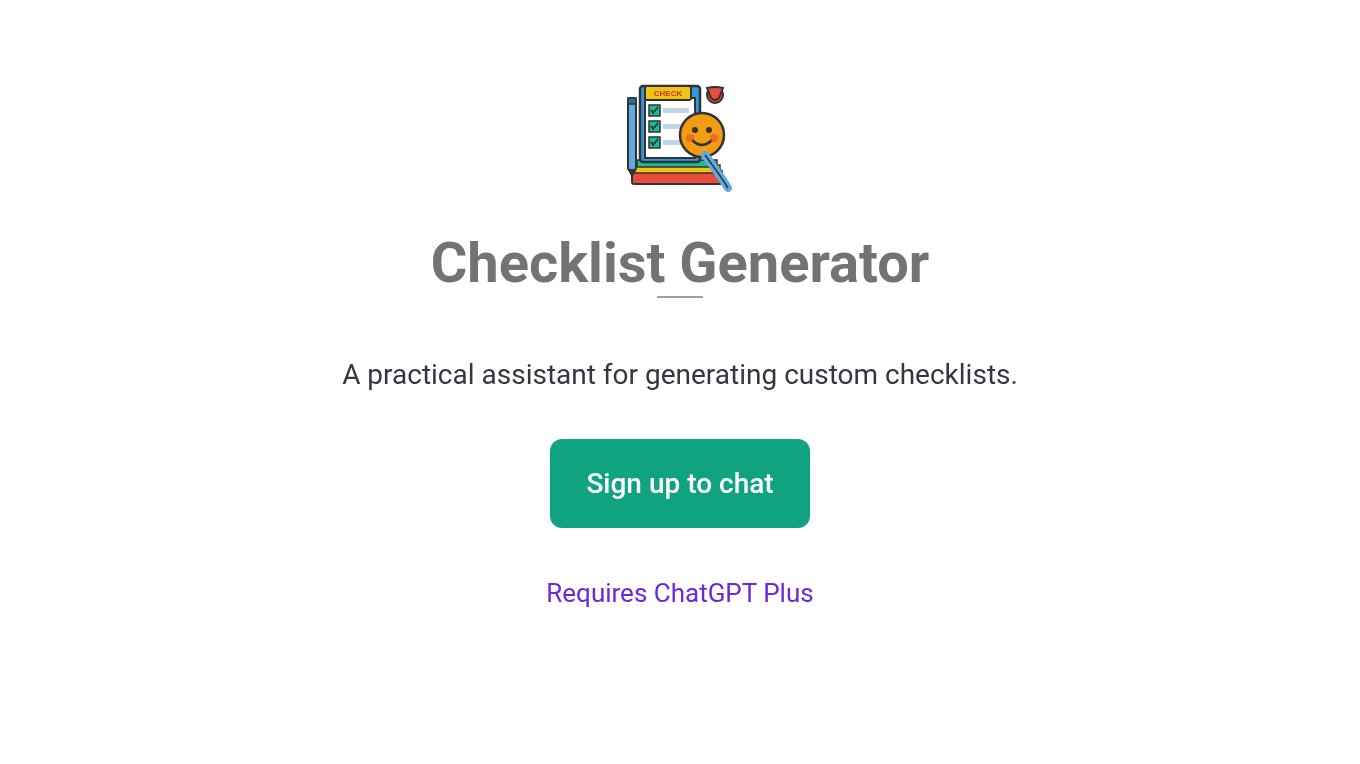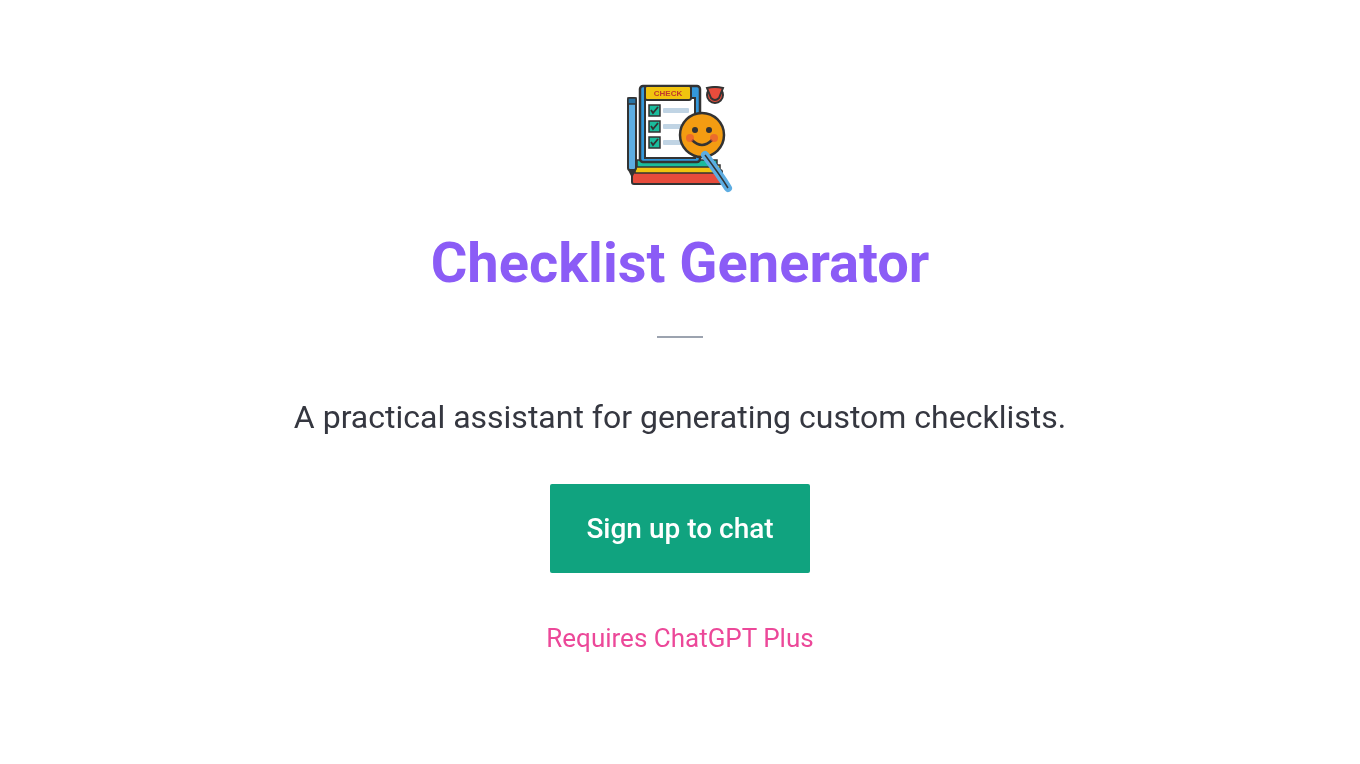--- a/index.html
+++ b/index.html
@@ -24,52 +24,51 @@
       position: relative;
       text-align: right;
     }
     .app-icon svg {
       width: 100%;
       height: 100%;
     }
     .title {
       font-size: 56px;
       font-weight: 700;
-      color: #8b5cf6;
-      margin-bottom: 40px;
+      color: #737373;
       text-align: center;
     }
     .divider {
       width: 46px;
       height: 2px;
       background: #9ca3af;
       margin-bottom: 60px;
     }
     .description {
-      font-size: 32px;
+      font-size: 28px;
       color: #353740;
       margin-bottom: 48px;
       text-align: right;
       font-weight: 400;
     }
     .signup-button {
       background: #10a37f;
       color: #ffffff;
       border: none;
-      border-radius: 2px;
+      border-radius: 12px;
       padding: 28px 36px;
       font-size: 28px;
       font-weight: 500;
       cursor: pointer;
       margin-bottom: 50px;
       font-family: inherit;
     }
     .requires-text {
       font-size: 26px;
-      color: #ec4899;
+      color: #6d28d9;
       font-weight: 400;
     }
   </style>
 </head>
 <body>
 
 <div class="app-icon">
   <svg viewBox="0 0 120 120" xmlns="http://www.w3.org/2000/svg">
 
     <rect x="12" y="90" width="90" height="14" fill="#e74c3c" stroke="#333" stroke-width="2" rx="2"></rect>

